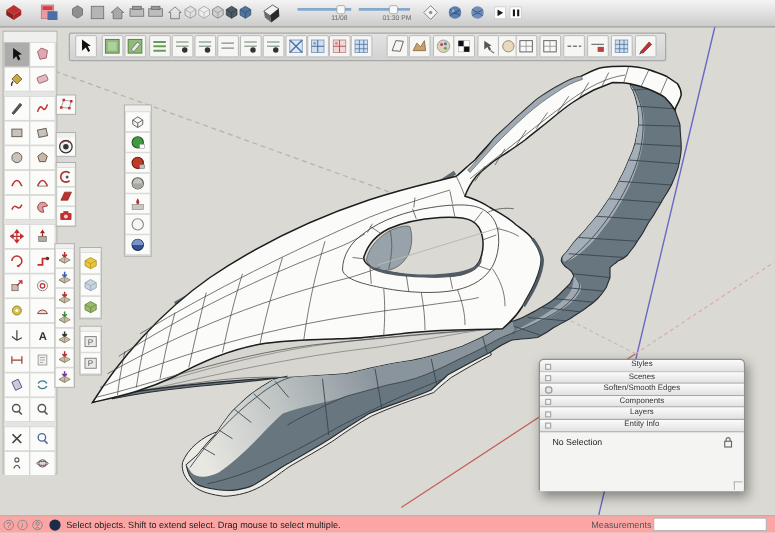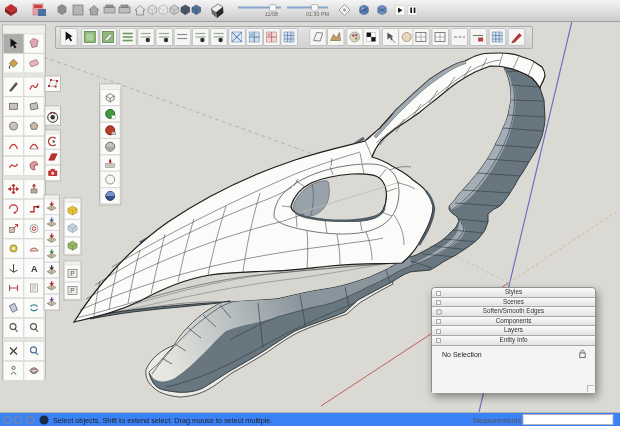--- a/index.html
+++ b/index.html
@@ -15,21 +15,21 @@
     background:linear-gradient(#e3e3e3,#d2d2d2);
     border:1px solid #a9a9a9;border-radius:2px;}
   
   #panel{left:431px;top:287px;width:163px;height:104px;
     box-shadow:2px 4px 9px rgba(0,0,0,0.4);background:#f2f2f0;
     border:1px solid #8f8f8f;border-radius:4px 4px 2px 2px;}
   .pbar{position:relative;height:8.6px;background:linear-gradient(#fbfbfb,#e2e2e2);
     border-bottom:1px solid #a8a8a8;font-size:6.3px;color:#333;
     text-align:center;line-height:8.6px;}
   
-  #status{left:0;top:412px;width:620px;height:14px;background:#3b82f6;
+  #status{left:0;top:412px;width:620px;height:14px;background:#fca5a5;
     border-top:1px solid #b5b4b0;font-size:7.5px;color:#333;}
 </style>
 </head>
 <body>
 
   <svg class="abs" id="cv" style="left:0;top:21px" width="620" height="391" viewBox="0 21 620 391">
 
     <line x1="44" y1="57" x2="332" y2="161" stroke="#b4b3ac" stroke-width="1" stroke-dasharray="4 3"></line>
     <line x1="572" y1="21" x2="479" y2="412" stroke="#6868c4" stroke-width="1.1"></line>
     <line x1="508.5" y1="283" x2="321" y2="406" stroke="#c06058" stroke-width="1"></line>

